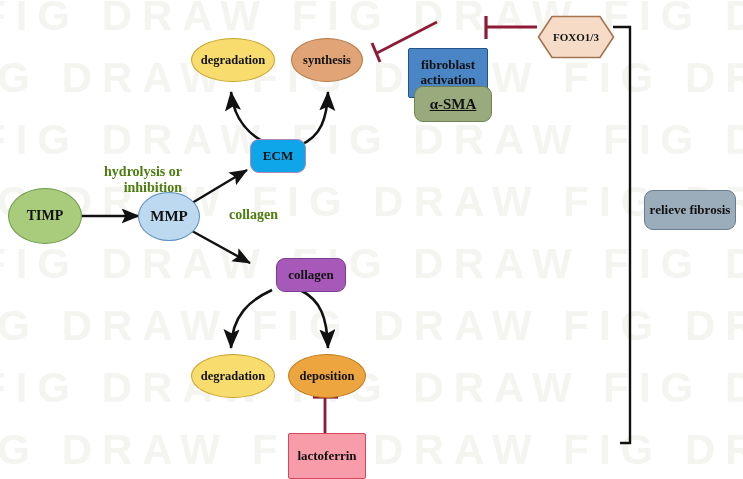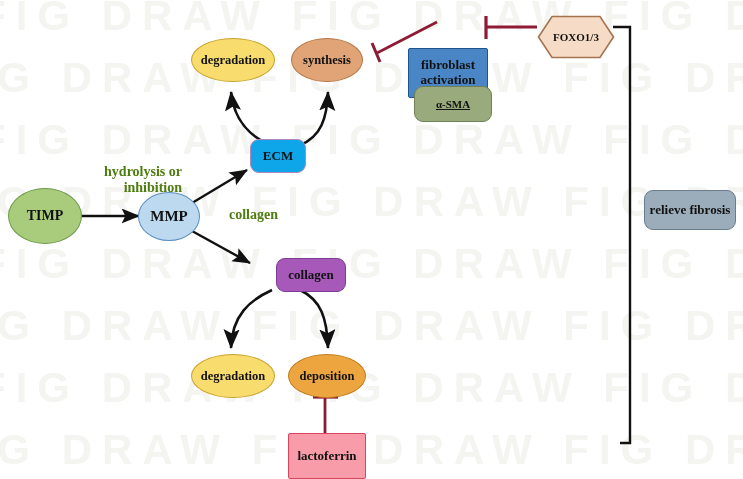--- a/index.html
+++ b/index.html
@@ -176,21 +176,21 @@
 
   <div class="node ellipse" style="left:288px;top:354px;width:78px;height:44px;background:#eda63f;border:1.6px solid #c07c1e;font-size:12.5px;">
     <span>deposition</span>
   </div>
 
   <div class="node srect" style="left:408px;top:4px;width:80px;height:50px;background:#4a86c5;border:1.6px solid #20548c;font-size:13px;flex-direction:column;margin-top:44px;">
     <span>fibroblast</span>
     <span>activation</span>
   </div>
 
-  <div class="node rrect" style="left:414px;top:86px;width:78px;height:36px;background:#99ab7d;border:1.6px solid #6f8255;font-size:11px;text-decoration:underline;">
+  <div class="node rrect" style="left:414px;top:86px;width:78px;height:36px;background:#99ab7d;border:1.6px solid #6f8255;font-size:15px;text-decoration:underline;">
     <span>α-SMA</span>
   </div>
 
   <div class="node hex" style="left:537px;top:15px;width:78px;height:44px;font-size:11px;">
     <svg class="hexbg" width="78" height="44" viewBox="0 0 78 44">
       <polygon points="15,1.5 63,1.5 76.5,22 63,42.5 15,42.5 1.5,22" fill="#f6dcc6" stroke="#a4734f" stroke-width="1.6"></polygon>
     </svg>
     <span class="hexlabel">FOXO1/3</span>
   </div>
 

